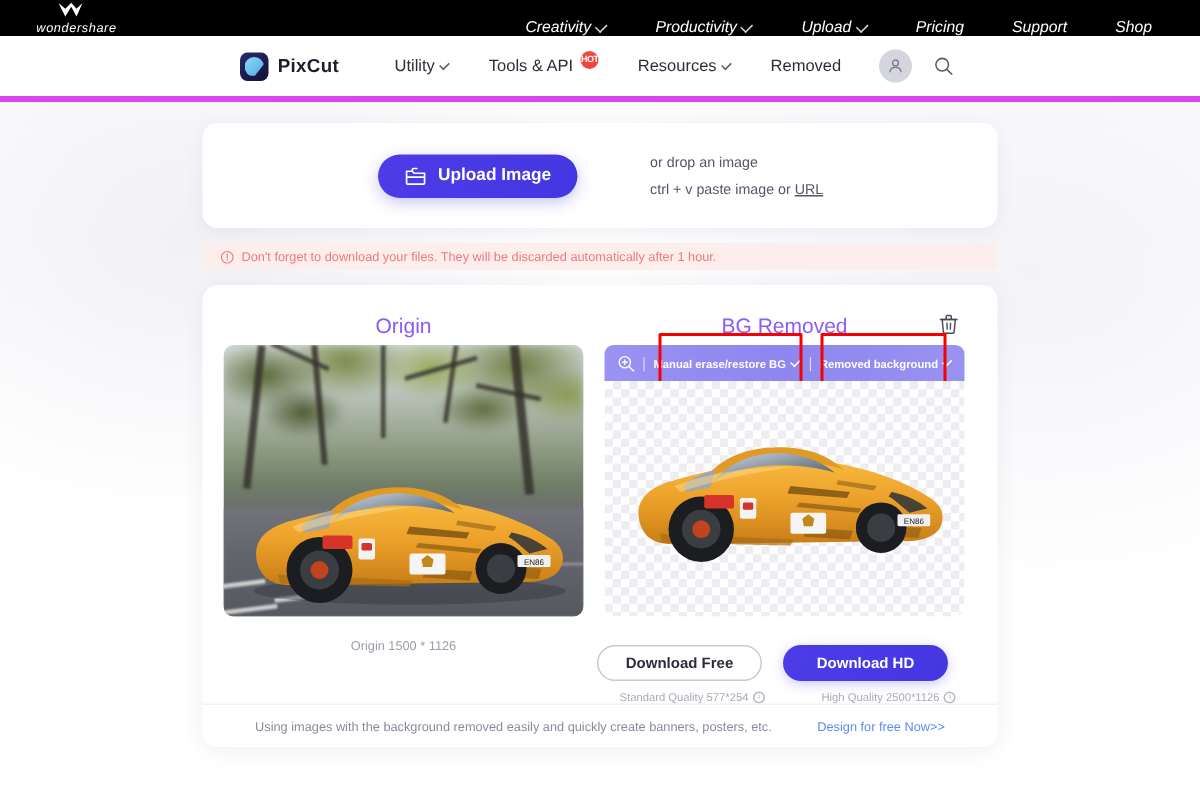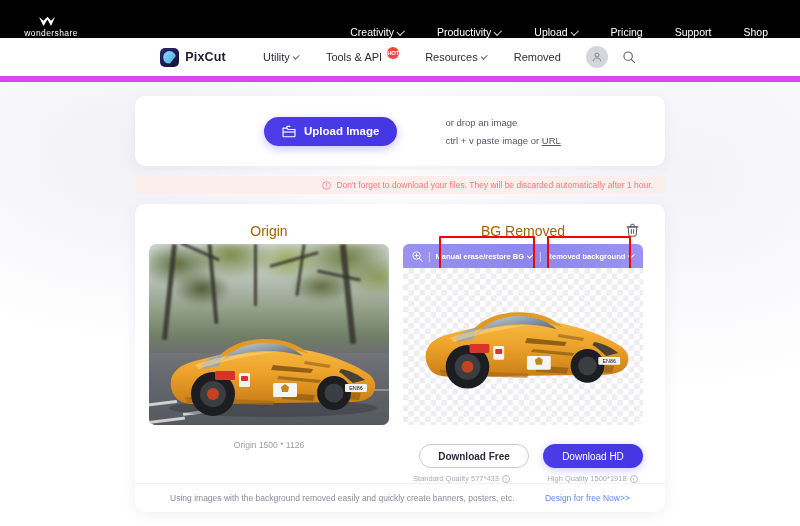--- a/index.html
+++ b/index.html
@@ -19,23 +19,24 @@
     background:
       radial-gradient(ellipse 380px 260px at 16% 30%, #f1f1f6 0%, rgba(241,241,246,0) 72%),
       radial-gradient(ellipse 420px 300px at 86% 34%, #f3f3f8 0%, rgba(243,243,248,0) 72%),
       linear-gradient(180deg, #fbfbfd 0%, #ffffff 45%, #ffffff 100%);
     z-index: 0;
   }
 
   
   .topbar {
     position: relative; z-index: 5;
-    height: 38px; background: #000000;
-    display: flex; align-items: flex-end;
+    height: 24px; background: #000000;
+    display: flex; align-items: center;
     padding: 0 16px;
+    font-style: italic;
   }
   .ws-logo { display: flex; flex-direction: column; align-items: center; width: 70px; }
   .ws-mark { width: 26px; height: 11px; display: block; }
   .ws-word {
     color: #ffffff; font-size: 8.5px; letter-spacing: .4px;
     margin-top: 1px; white-space: nowrap;
   }
   .topnav { margin-left: auto; display: flex; align-items: center; gap: 0; margin-top: 12px; }
   .topnav-item {
     color: #ffffff; font-size: 10.5px;
@@ -48,21 +49,21 @@
     transform: rotate(-45deg) translateY(-1px);
     opacity: .85;
   }
 
   
   .subnav {
     position: relative; z-index: 5;
     height: 44px; background: #ffffff;
     display: flex; align-items: center; justify-content: center;
     gap: 0;
-    border-bottom: 6px solid #d946ef;
+    border-bottom: 4px solid #d946ef;
   }
   .brand { display: flex; align-items: center; gap: 6px; margin-right: 24px; }
   .brand-logo {
     width: 19px; height: 19px; border-radius: 5px;
     background: linear-gradient(145deg,#2b2a6e 0%,#1b1a4a 60%,#15143b 100%);
     display: flex; align-items: center; justify-content: center;
     position: relative; overflow: hidden;
   }
   .brand-logo::after {
     content: ""; position: absolute;
@@ -104,57 +105,57 @@
   .content {
     position: relative; z-index: 4;
     width: 530px; margin: 0 auto; padding-top: 14px;
   }
 
   
   .upload-card {
     background: #ffffff; border-radius: 10px;
     box-shadow: 0 2px 12px rgba(60,60,110,.07);
     height: 70px; display: flex; align-items: center;
-    padding: 0 24px;
+    padding: 0 12px;
   }
   .upload-btn {
     background: linear-gradient(100deg,#4b3ce8 0%,#4437e2 100%);
     color: #ffffff; border: none; border-radius: 18px;
     height: 29px; padding: 0 18px;
     display: flex; align-items: center; gap: 8px;
     font-size: 11.5px; font-weight: bold; cursor: pointer;
     box-shadow: 0 3px 10px rgba(75,60,232,.30);
     margin-left: 105px;
   }
   .upload-hint { margin-left: 48px; display: flex; flex-direction: column; gap: 7px; }
   .hint-line { font-size: 9.5px; color: #55556a; }
   .hint-link { color: #55556a; text-decoration: underline; cursor: pointer; }
 
   
   .warn {
     margin-top: 10px; height: 18px; border-radius: 4px;
     background: #fdeeee;
-    display: flex; align-items: center; padding: 0 12px; gap: 5px; justify-content: flex-end;
+    display: flex; align-items: center; padding: 0 12px; gap: 5px;
   }
   .warn-text { font-size: 8.5px; color: #ef7a7a; white-space: nowrap; }
 
   
   .main-card {
     margin-top: 10px; background: #ffffff; border-radius: 10px;
     box-shadow: 0 2px 14px rgba(60,60,110,.08);
     padding: 14px 14px 0 14px; height: 308px;
     display: flex; flex-direction: column;
   }
   .panes { display: flex; gap: 14px; }
   .pane { width: 240px; position: relative; }
   .pane-head {
     height: 26px; display: flex; align-items: center; justify-content: center;
     position: relative;
   }
-  .pane-title { font-size: 14px; color: #a16207; }
+  .pane-title { font-size: 14px; color: #8b5cf6; }
   .trash-btn {
     position: absolute; right: 2px; top: 3px;
     width: 18px; height: 18px; cursor: pointer;
     display: flex; align-items: center; justify-content: center;
   }
 
   
   .img-frame {
     width: 240px; height: 181px; border-radius: 7px; overflow: hidden;
     position: relative;
@@ -216,36 +217,36 @@
     position: relative;
     background-color: #ffffff;
     background-image:
       linear-gradient(45deg, #ececf1 25%, transparent 25%, transparent 75%, #ececf1 75%),
       linear-gradient(45deg, #ececf1 25%, transparent 25%, transparent 75%, #ececf1 75%);
     background-size: 11px 11px;
     background-position: 0 0, 5.5px 5.5px;
   }
 
   
-  .caption-row { display: flex; gap: 22px; margin-top: 9px; }
+  .caption-row { display: flex; gap: 6px; margin-top: 9px; }
   .cap-cell { width: 240px; text-align: center; }
   .cap-text { font-size: 8.5px; color: #9b9bab; }
 
   
   .dl-row { display: flex; justify-content: center; gap: 14px; margin-top: 10px; }
   .dl-free {
     width: 110px; height: 24px; border-radius: 12px;
     border: 1px solid #c9c9d6; background: #ffffff;
     color: #2c2c3a; font-size: 10px; font-weight: bold;
     display: flex; align-items: center; justify-content: center; cursor: pointer;
   }
   .dl-hd {
-    width: 100px; height: 24px; border-radius: 12px; border: none;
+    width: 110px; height: 24px; border-radius: 12px; border: none;
     background: linear-gradient(100deg,#4b3ce8 0%,#4437e2 100%);
-    color: #ffffff; font-size: 10px; font-weight: normal;
+    color: #ffffff; font-size: 10px; font-weight: bold;
     display: flex; align-items: center; justify-content: center; cursor: pointer;
     box-shadow: 0 2px 8px rgba(75,60,232,.28);
   }
   .qual-row { display: flex; justify-content: center; gap: 14px; margin-top: 6px; }
   .qual {
     width: 130px; display: flex; align-items: center; justify-content: center; gap: 3px;
     font-size: 7.5px; color: #aaaab8; white-space: nowrap;
   }
   .info-i {
     width: 8px; height: 8px; border-radius: 50%; border: .8px solid #b6b6c4;
@@ -536,25 +537,25 @@
       <div class="cap-cell">
         <div class="dl-row">
           <button class="dl-free">Download Free</button>
           <button class="dl-hd">Download HD</button>
         </div>
       </div>
     </div>
 
     <div class="qual-row" style="margin-left:254px;">
       <div class="qual">
-        <span>Standard Quality 577*433</span>
+        <span>Standard Quality 577*254</span>
         <span class="info-i">i</span>
       </div>
       <div class="qual">
-        <span>High Quality 1500*1918</span>
+        <span>High Quality 2500*1126</span>
         <span class="info-i">i</span>
       </div>
     </div>
 
     <div class="card-footer">
       <div class="footer-text">
         <span>Using images with the background removed easily and quickly create banners, posters, etc. </span><span class="footer-link">Design for free Now&gt;&gt;</span>
       </div>
     </div>
 

